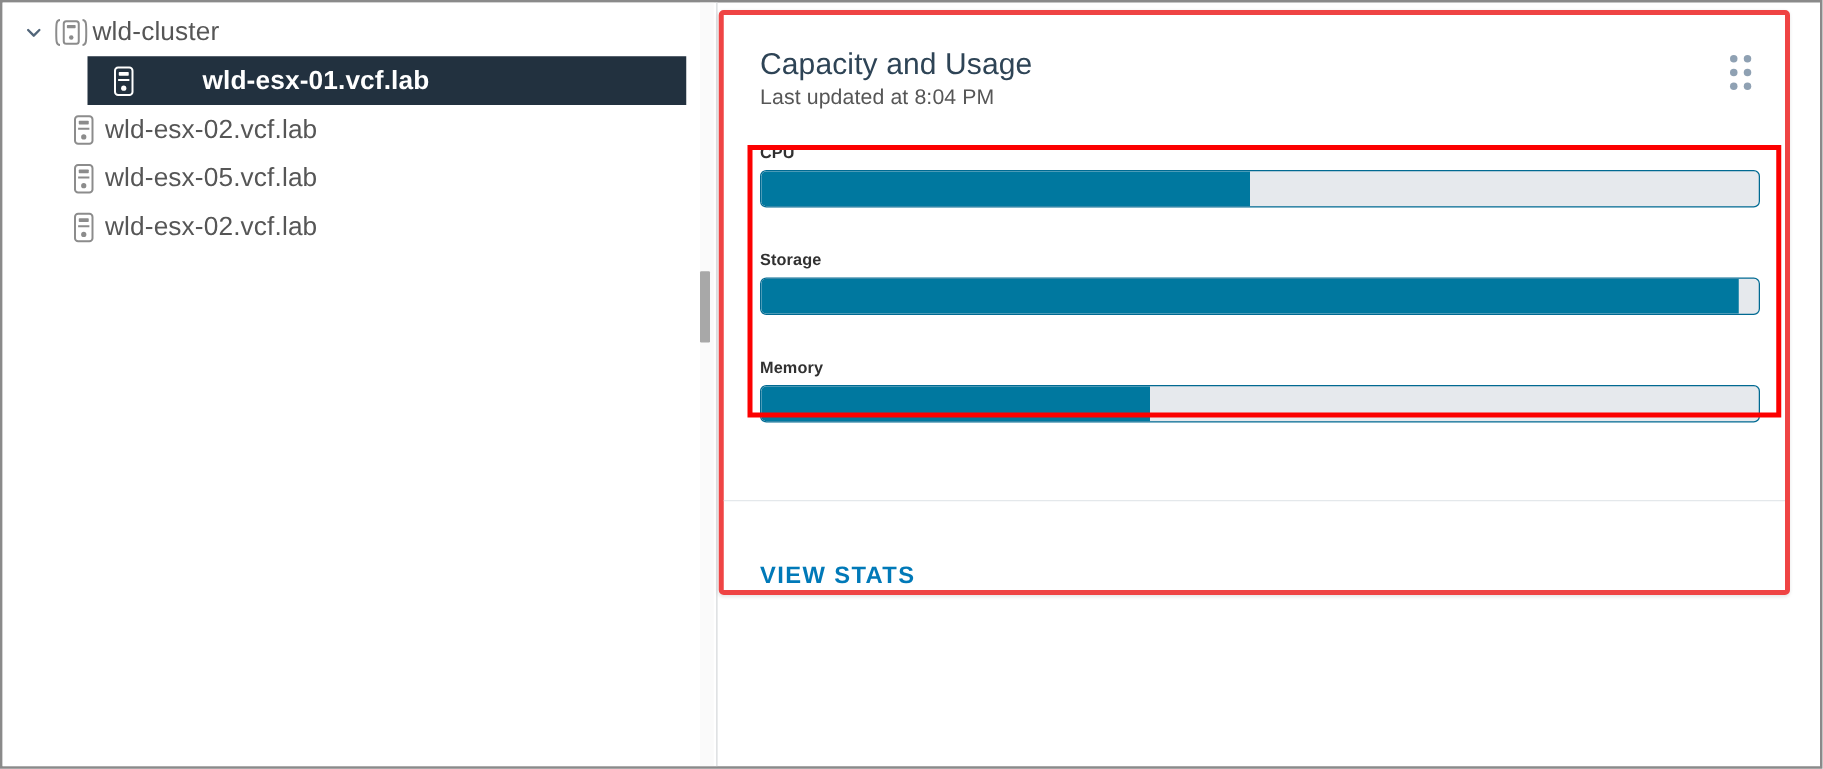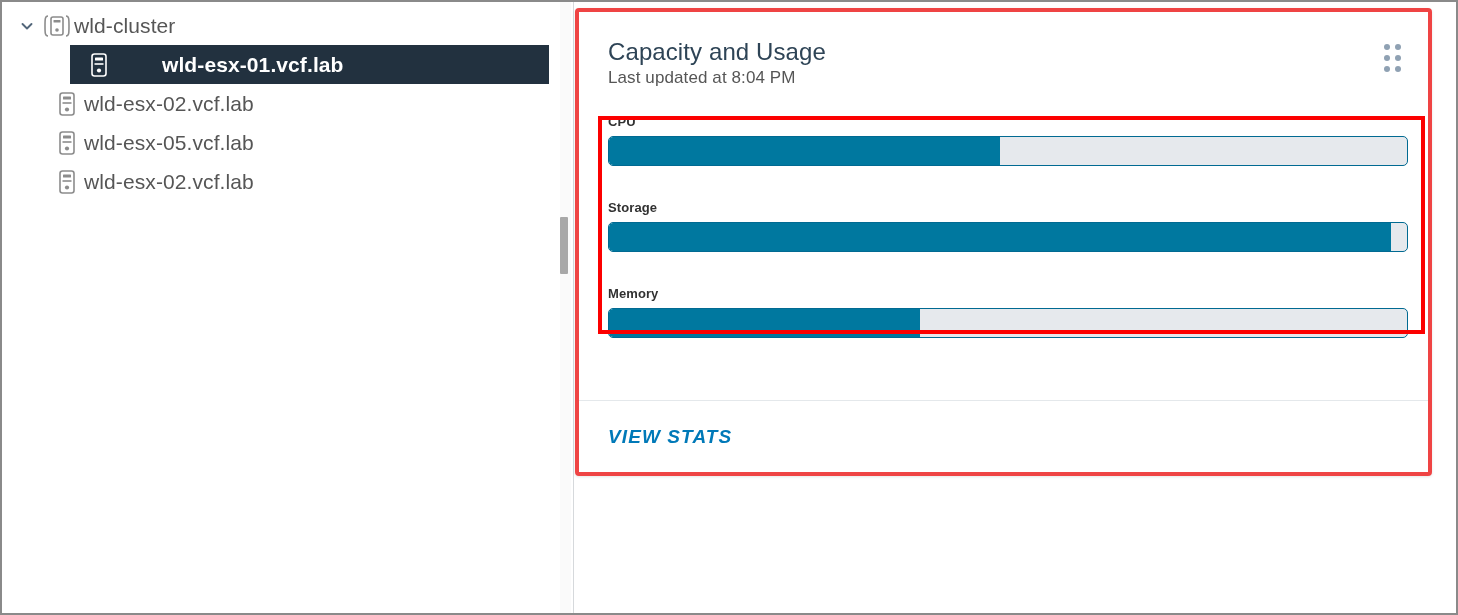--- a/index.html
+++ b/index.html
@@ -203,23 +203,22 @@
     height: 218px;
     border: 4px solid #fc0000;
     pointer-events: none;
   }
 
   
   #card-footer {
     border-top: 1px solid #e4e8eb;
     height: 72px;
     display: flex;
-    align-items: center;
+    align-items: flex-end;
     padding-left: 29px;
-    font-style: italic;
   }
 
   #view-stats-link {
     font-size: 19px;
     font-weight: bold;
     color: #0079b8;
     letter-spacing: 1.1px;
     text-decoration: none;
     cursor: pointer;
   }

